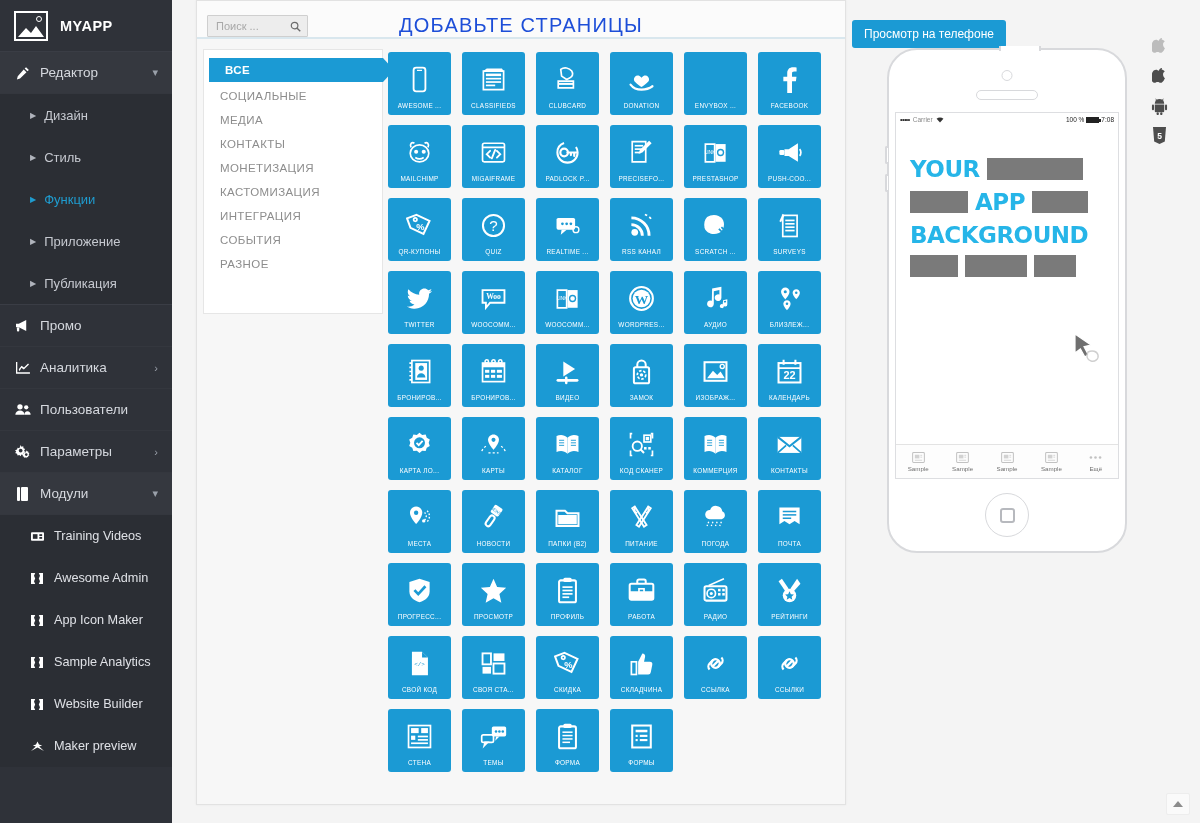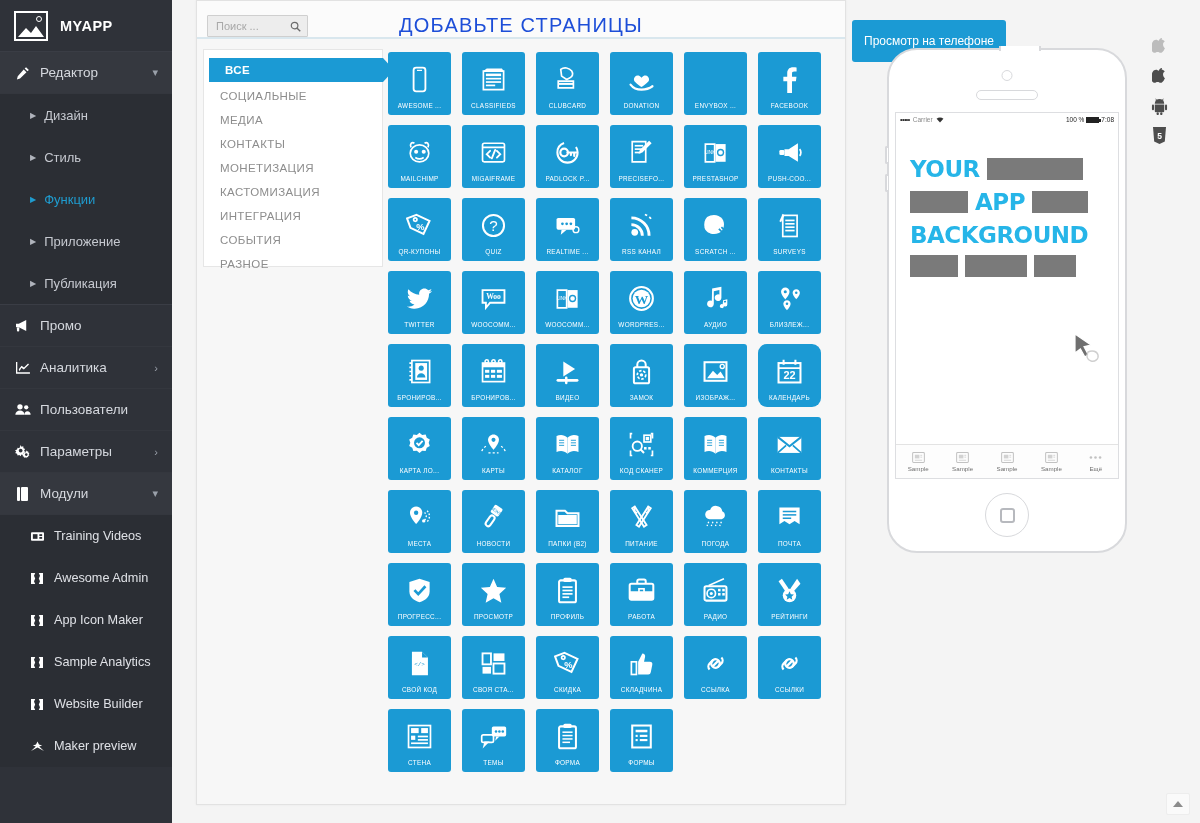--- a/index.html
+++ b/index.html
@@ -118,21 +118,21 @@
   }
 
   .center-body { display: flex; padding: 10px 0 0 0; height: 765px; }
 
   
   #cats {
     width: 180px; flex: 0 0 auto;
     background: #ffffff;
     border: 1px solid #e6e6e6;
     margin-left: 6px;
-    height: 218px;
+    height: 265px;
     padding: 8px 0 10px 0;
   }
   .cat {
     height: 22px; line-height: 22px;
     padding-left: 16px;
     font-size: 11.5px; color: #8d8d8d;
     letter-spacing: .4px;
     cursor: pointer; position: relative;
     margin-bottom: 2px;
   }
@@ -176,21 +176,21 @@
     padding-bottom: 6px;
     white-space: nowrap; overflow: hidden;
     font-family: "Liberation Sans", sans-serif;
   }
 
   
   #preview { position: absolute; left: 852px; top: 0; width: 348px; height: 823px; }
   .preview-btn {
     position: absolute; left: 0; top: 20px;
     background: #1b9ad4; color: #fff;
-    font-size: 12px; padding: 14px 12px;
+    font-size: 12px; padding: 7px 12px;
     border: 0; border-radius: 3px; cursor: pointer;
     font-family: inherit;
   }
   .platform-icons {
     position: absolute; right: 32px; top: 38px;
     display: flex; flex-direction: column; gap: 12px; align-items: center;
   }
   .platform-icons .pic { cursor: pointer; }
 
   
@@ -771,21 +771,21 @@
           <div class="tile" style="background: rgb(27, 154, 212);">
             <div class="glyph">
               <svg width="27" height="27" viewBox="0 0 32 32" fill="#ffffff">
                 <rect x="3" y="5" width="26" height="22" fill="none" stroke="#ffffff" stroke-width="2.4"></rect>
                 <circle cx="24" cy="10" r="2.4" fill="none" stroke="#ffffff" stroke-width="1.6"></circle>
                 <path d="M6 24l7-9 5 5 4-4 5 8z"></path>
               </svg>
             </div>
             <div class="tlabel">ИЗОБРАЖ...</div>
           </div>
-          <div class="tile" style="background: rgb(27, 154, 212); border-radius: 9px;">
+          <div class="tile" style="background: rgb(27, 154, 212);">
             <div class="glyph">
               <svg width="27" height="27" viewBox="0 0 32 32" fill="#ffffff">
                 <rect x="3" y="6" width="26" height="23" fill="none" stroke="#ffffff" stroke-width="2.4"></rect>
                 <line x1="3" y1="12" x2="29" y2="12" stroke="#ffffff" stroke-width="2"></line>
                 <line x1="9" y1="2" x2="9" y2="8" stroke="#ffffff" stroke-width="2.4"></line>
                 <line x1="23" y1="2" x2="23" y2="8" stroke="#ffffff" stroke-width="2.4"></line>
                 <text x="16" y="25" font-size="13" font-weight="bold" fill="#ffffff" text-anchor="middle" font-family="Liberation Sans">22</text>
               </svg>
             </div>
             <div class="tlabel">КАЛЕНДАРЬ</div>

